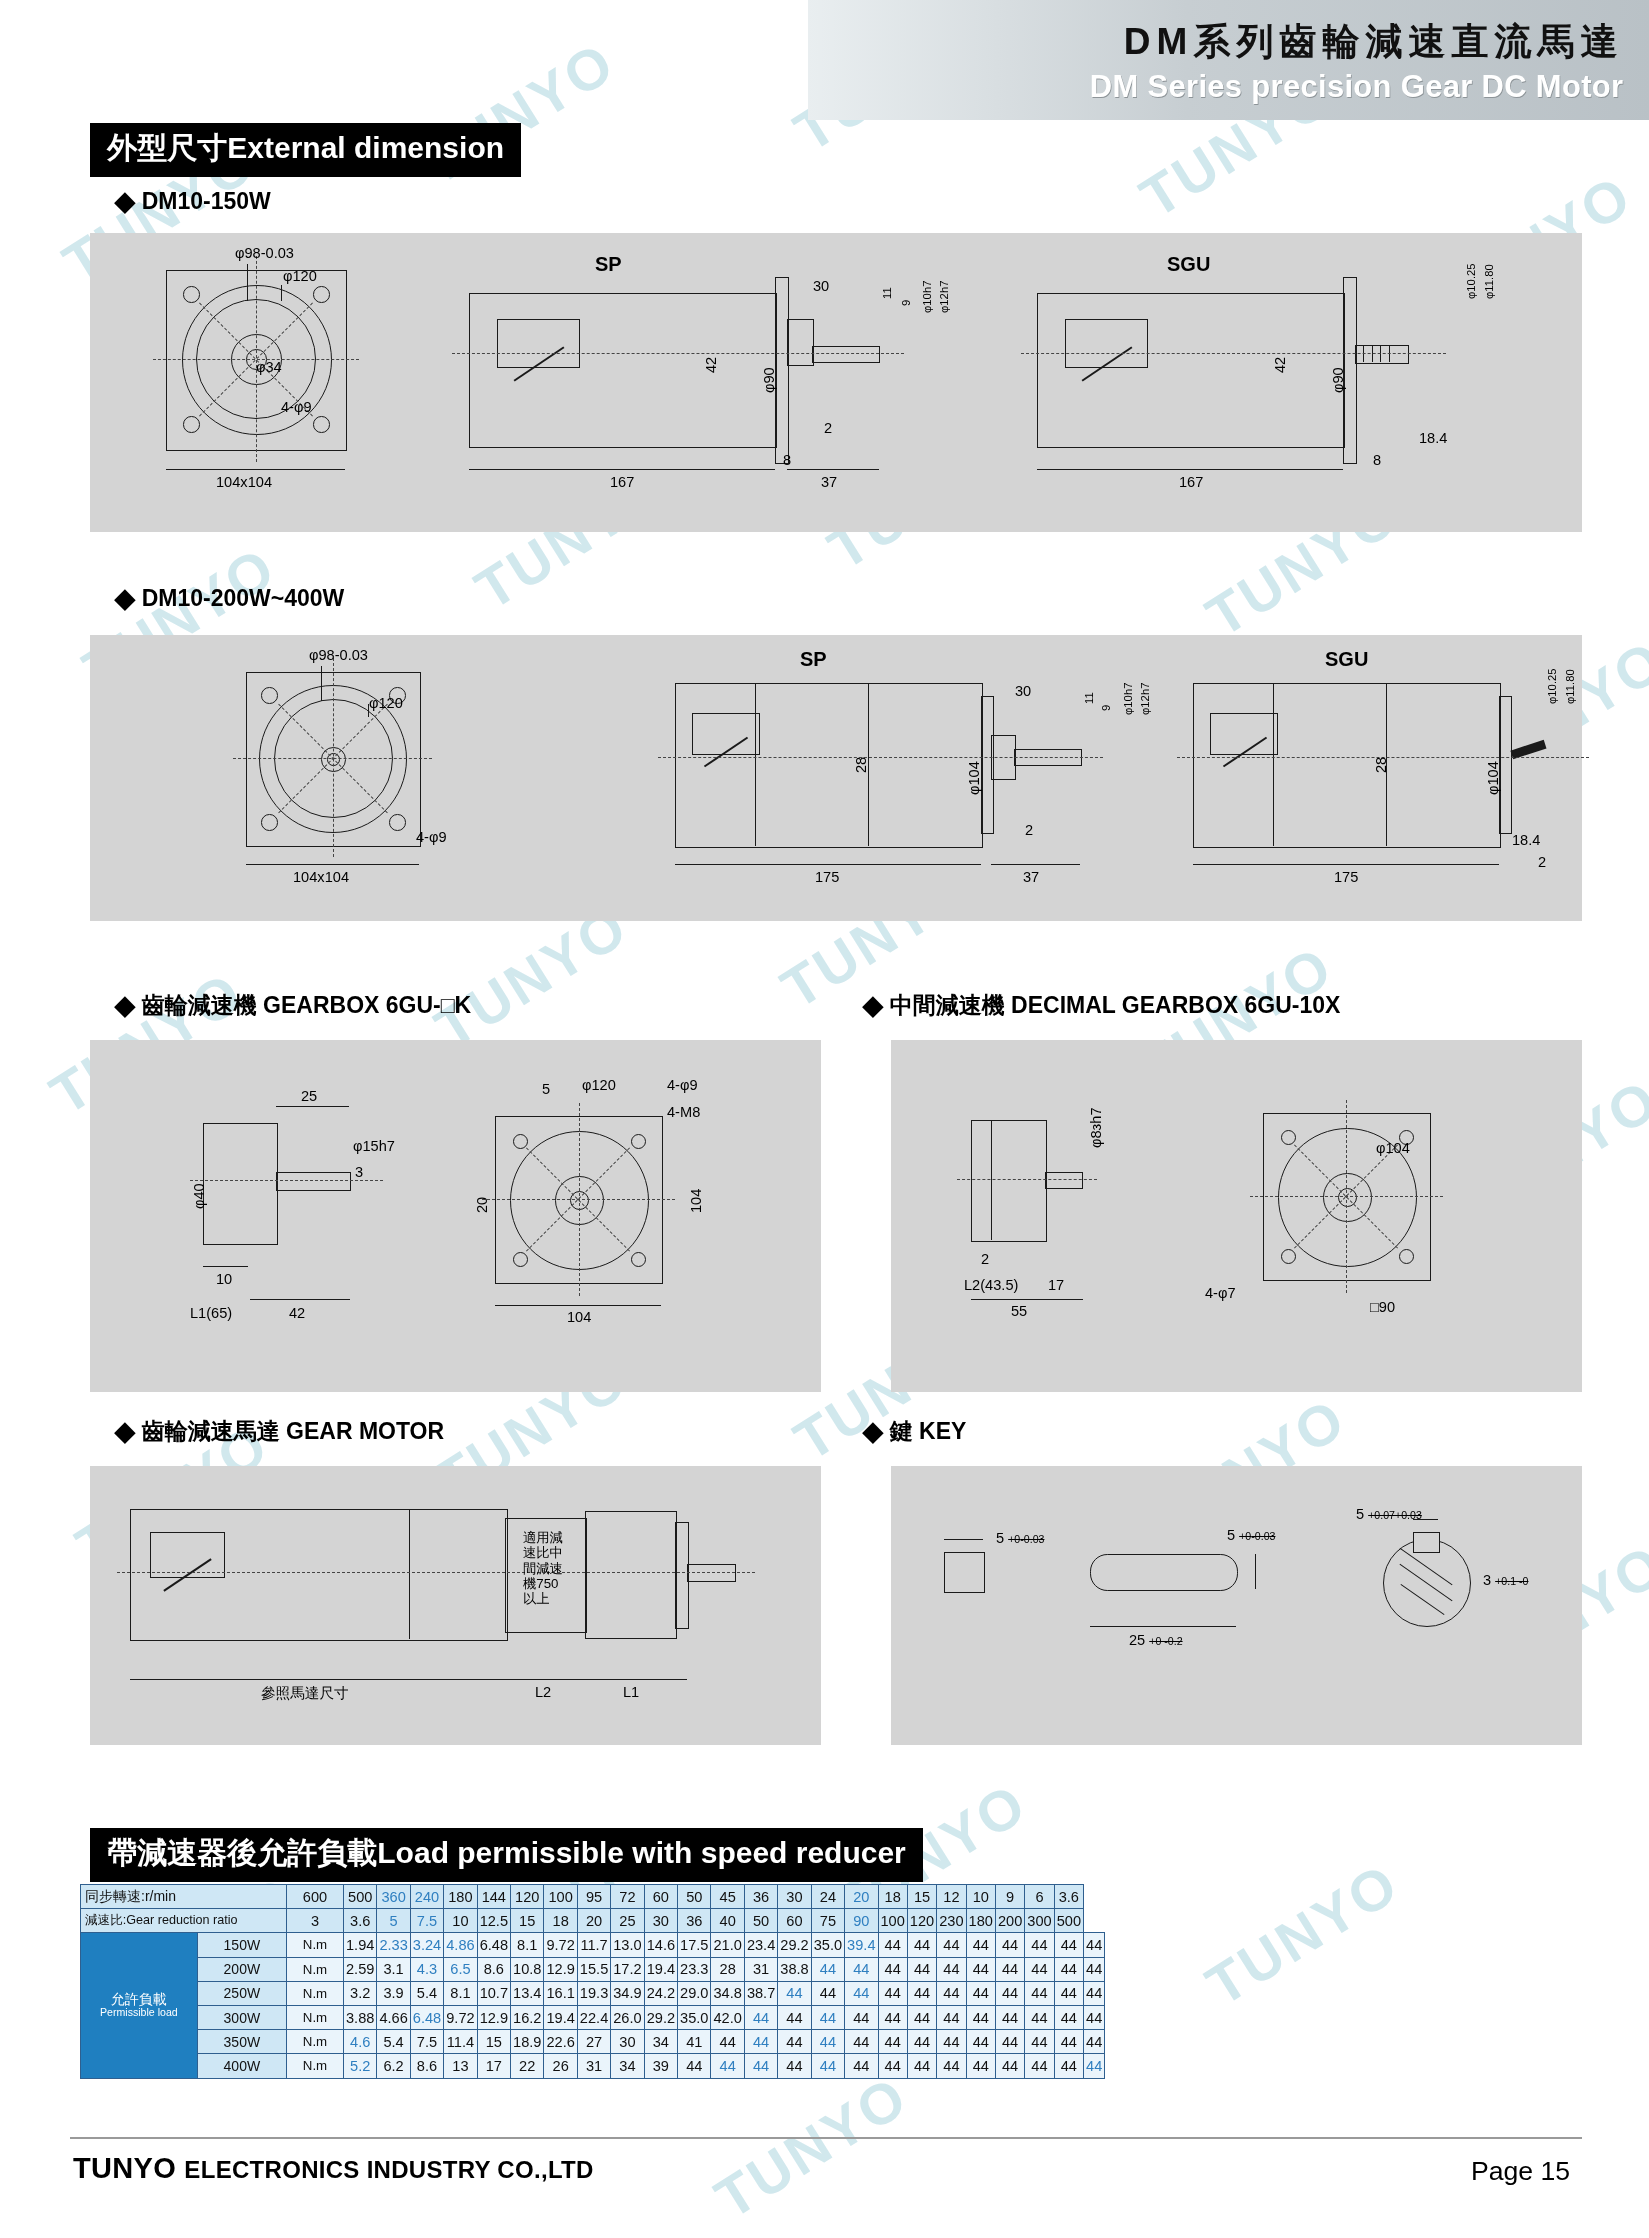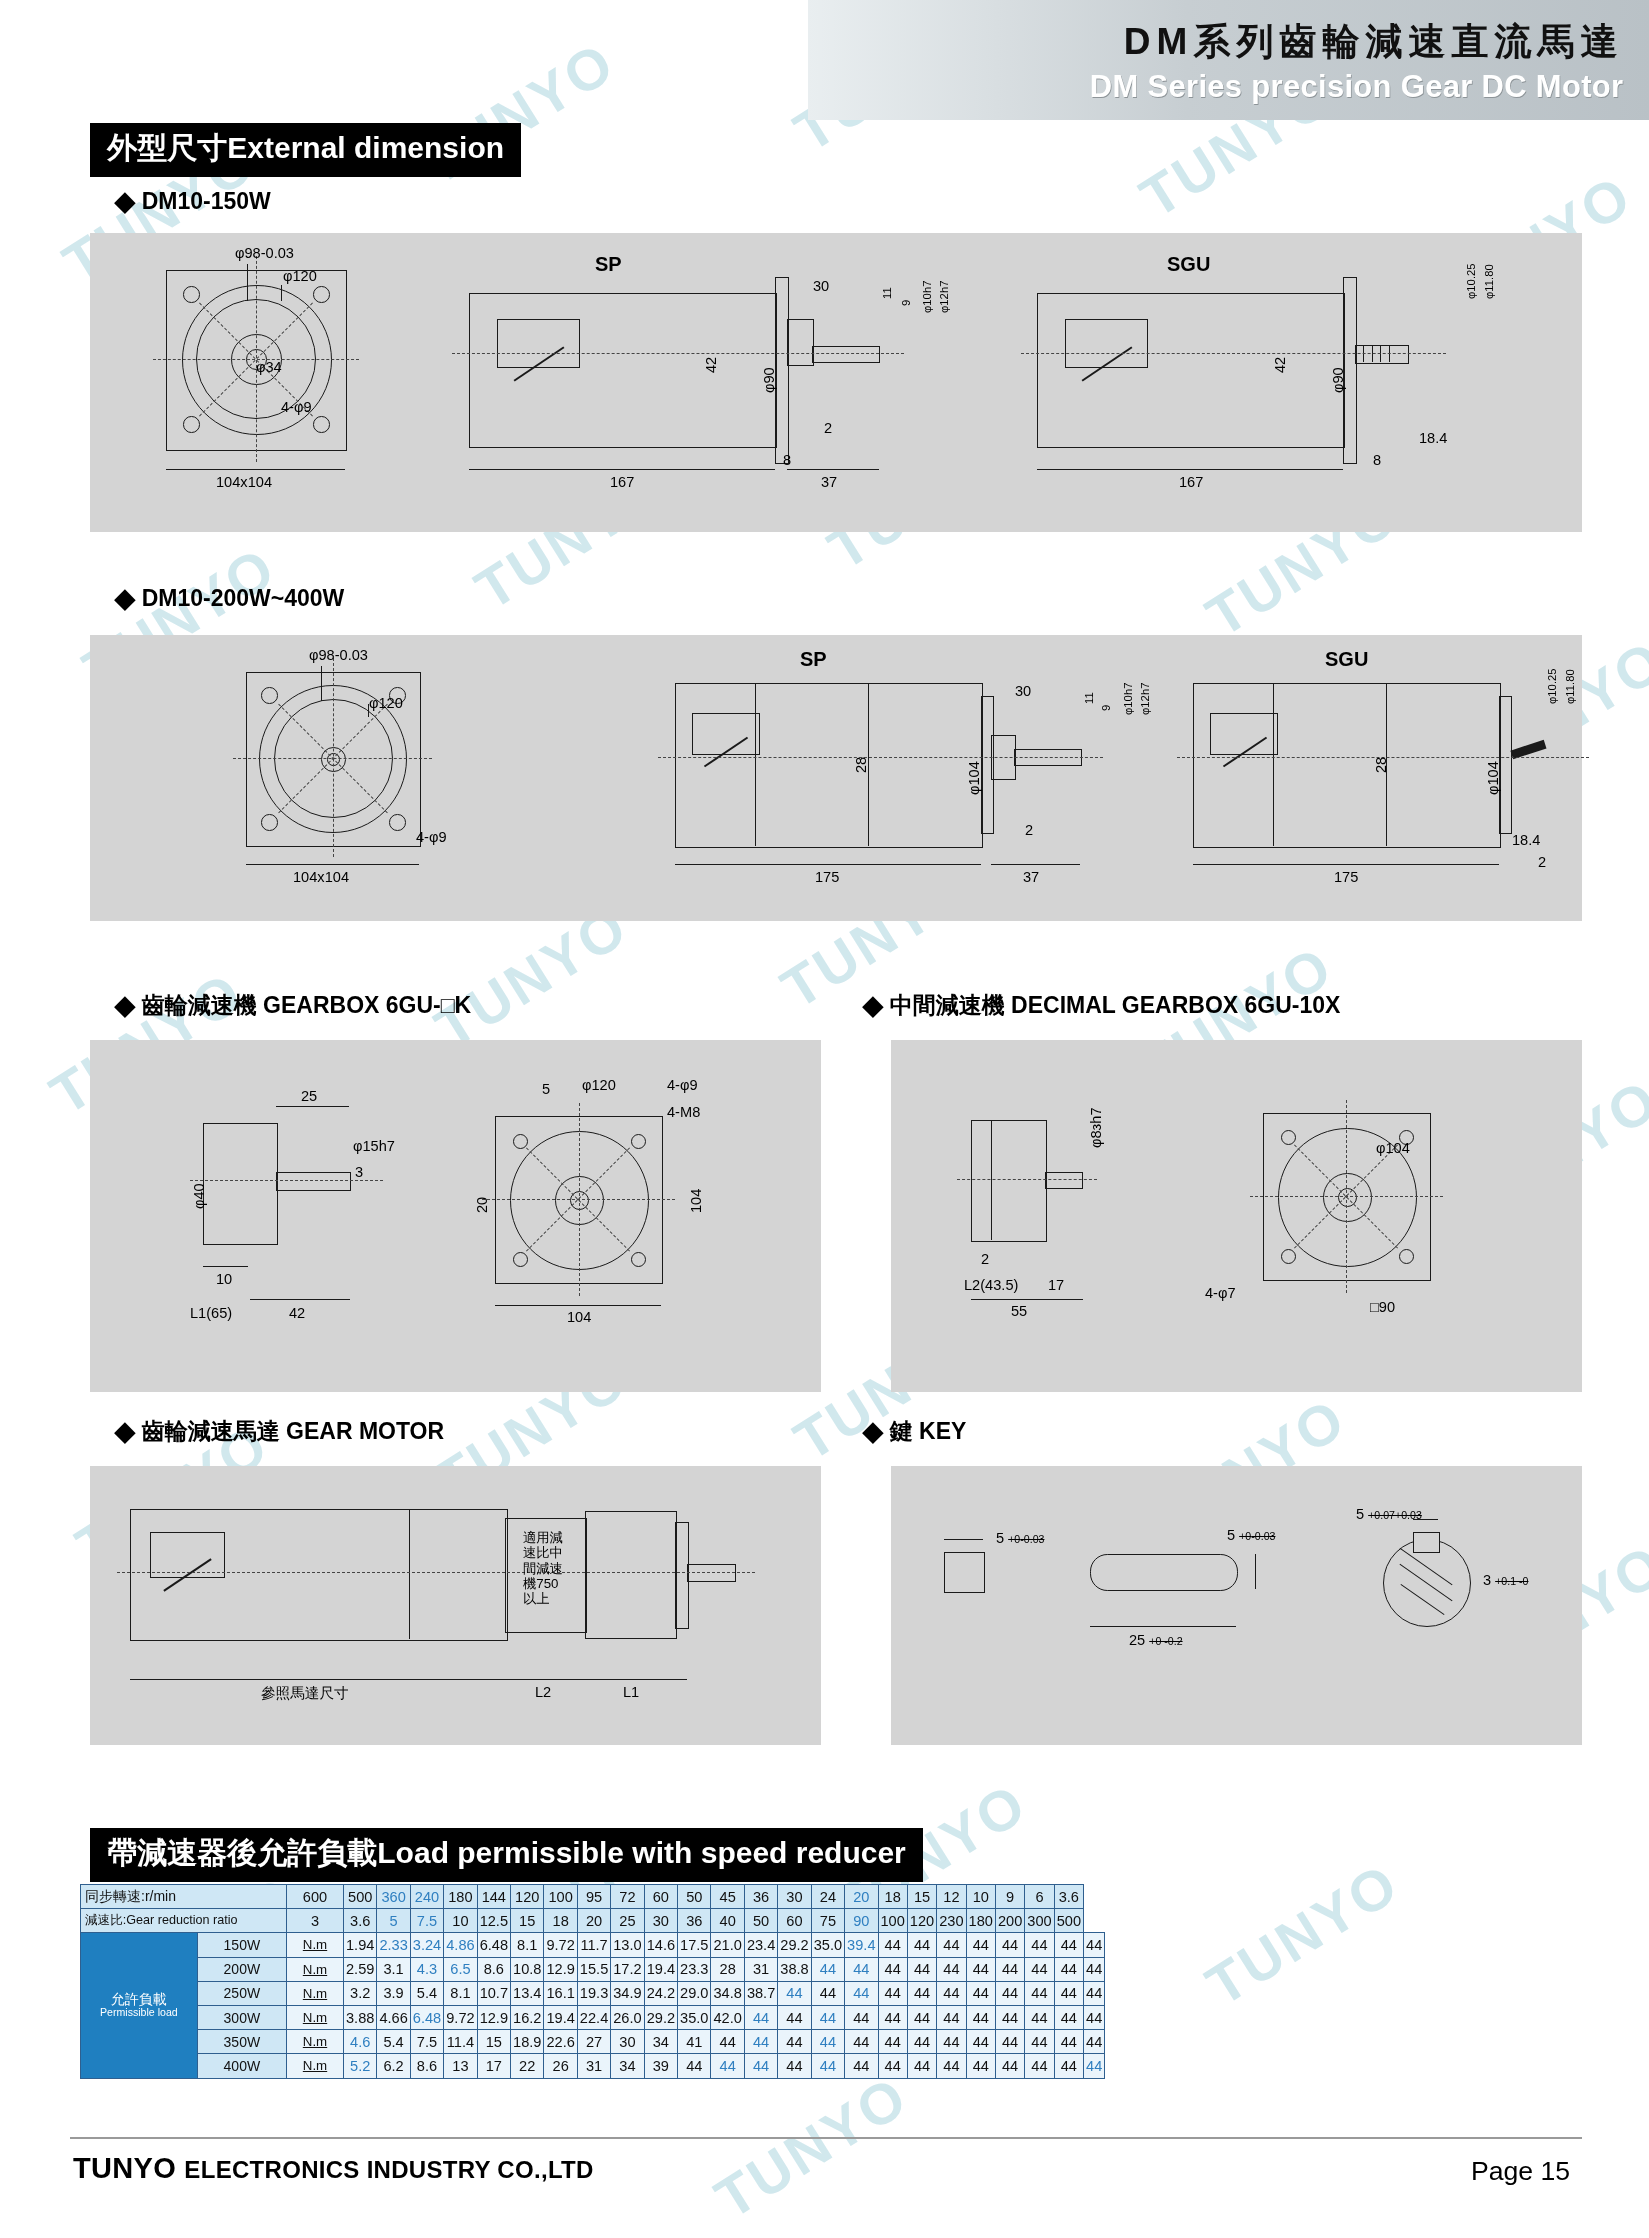--- a/index.html
+++ b/index.html
@@ -67,21 +67,21 @@
   
   .tbl{position:absolute;left:80px;top:1884px;border-collapse:collapse;}
   .tbl td{
     border:1px solid #2f5f8f;font-size:14.6px;text-align:center;
     padding:1.3px 2px;height:20.6px;color:#111;background:#eaf4fb;
   }
   .tbl td.hd{background:#cfe7f5;font-weight:normal;}
   .tbl td.lft{background:#cfe7f5;text-align:left;padding-left:4px;font-size:14px;}
   .tbl td.pl{background:#1f7fc0;color:#fff;font-size:14px;line-height:1.1;}
   .tbl td.blue{color:#2f7fc0;}
-  .tbl td.unit{background:#eaf4fb;font-size:13.3px;text-decoration:underline;}
+  .tbl td.unit{background:#eaf4fb;font-size:13.3px;}
   .tbl td.w{background:#cfe7f5;font-size:14px;text-align:center;}
 
   
   .foot-rule{position:absolute;left:70px;top:2137px;width:1512px;height:2px;background:#9a9a9a;}
   .foot-l{position:absolute;left:73px;top:2152px;font-size:29px;font-weight:bold;letter-spacing:0.3px;}
   .foot-l .small{font-size:24px;}
   .foot-r{position:absolute;right:80px;top:2156px;font-size:26.6px;}
 </style>
 </head>
 <body>

